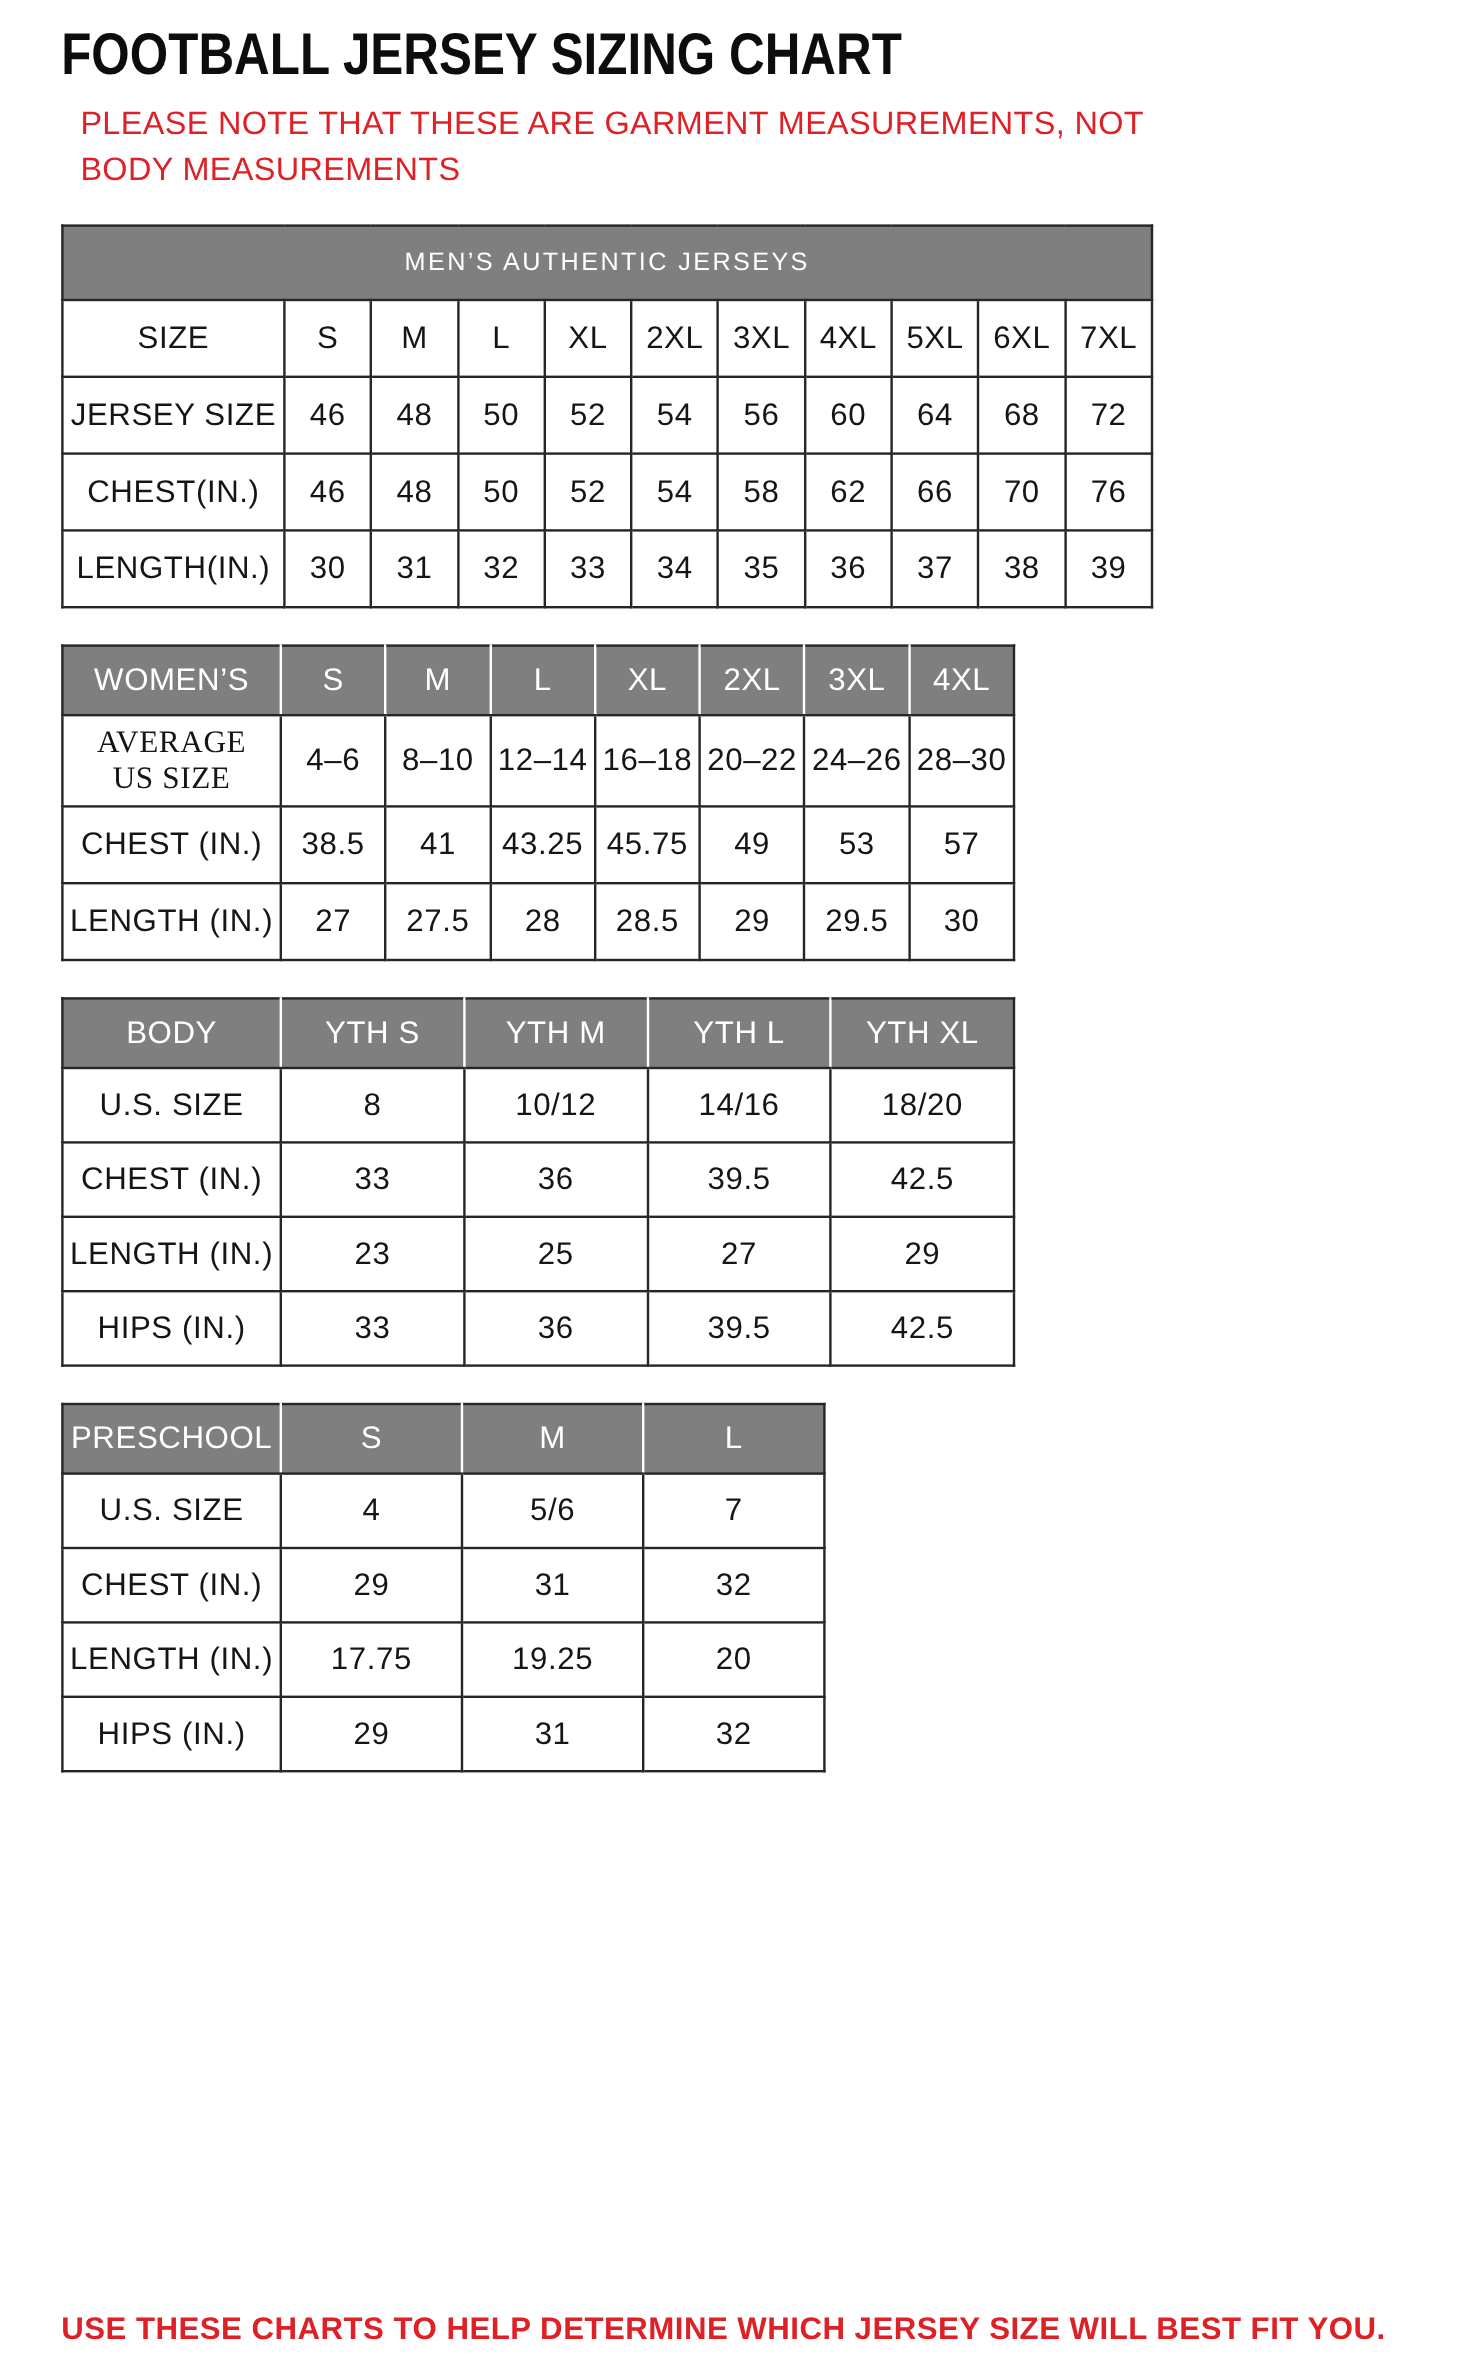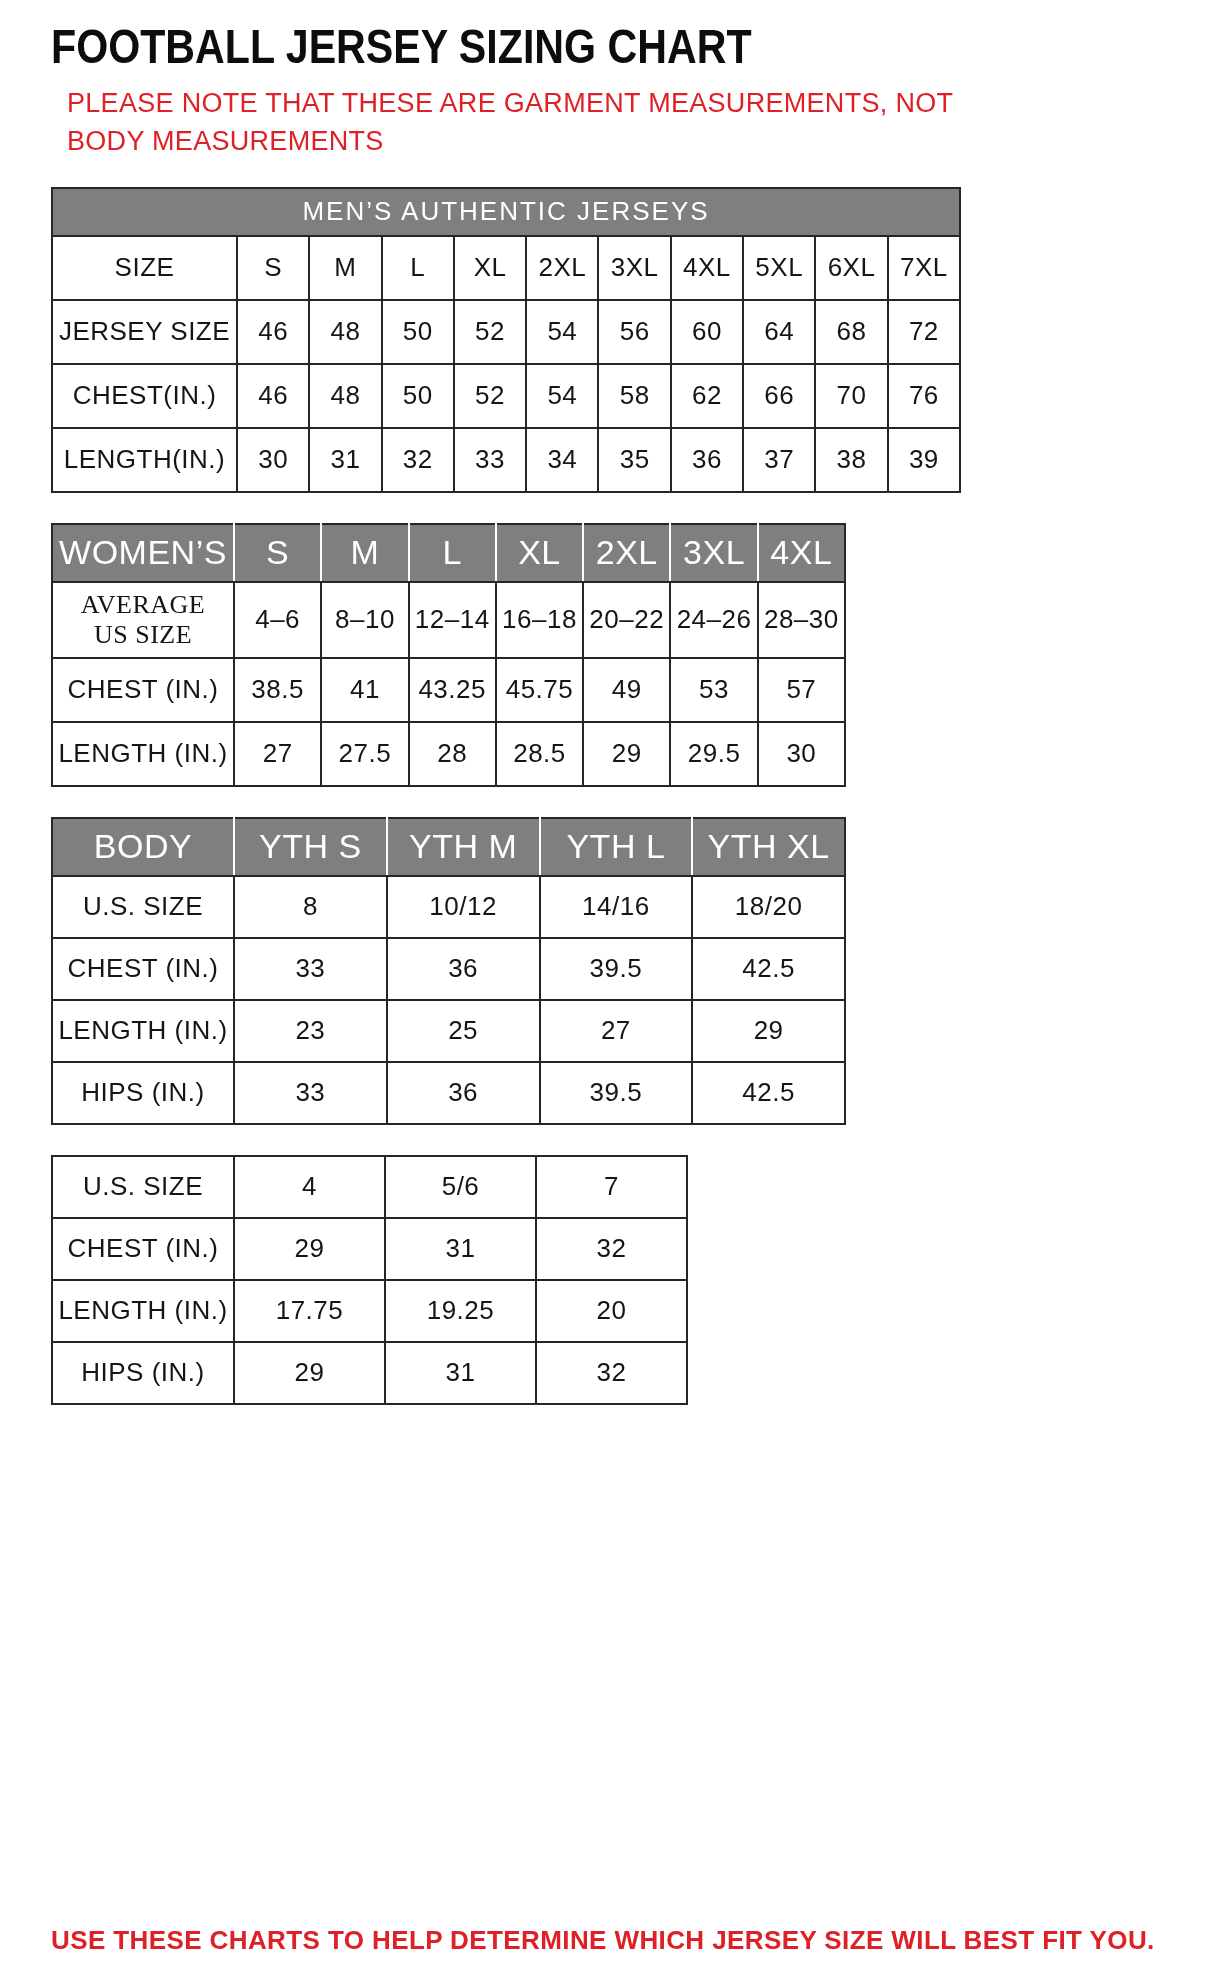--- a/index.html
+++ b/index.html
@@ -59,30 +59,30 @@
     font-size:26px;
     height:64px;
     letter-spacing:0.5px;
     color:#151515;
     background:#ffffff;
   }
   th.band{
     background:var(--gray);
     color:var(--hdrtext);
     font-weight:400;
-    font-size:26px;
+    font-size:21px;
     letter-spacing:2px;
-    height:48px;
+    height:62px;
     border:2px solid var(--border);
   }
   th.gray{
     background:var(--gray);
     color:var(--hdrtext);
     font-weight:400;
-    font-size:34px;
+    font-size:26px;
     height:58px;
     letter-spacing:0.5px;
     border:2px solid #ffffff;
     border-top-color:var(--border);
     border-bottom-color:var(--border);
   }
   th.gray:first-child{border-left-color:var(--border);}
   th.gray:last-child{border-right-color:var(--border);}
 
   .tbl-mens{width:910px;}
@@ -291,20 +291,26 @@
     </table>
   <table class="tbl tbl-preschool">
       <colgroup>
         <col>
         <col>
         <col>
         <col>
       </colgroup>
       <tbody>
         <tr>
+          <th class="gray">PRESCHOOL</th>
+          <th class="gray">S</th>
+          <th class="gray">M</th>
+          <th class="gray">L</th>
+        </tr>
+        <tr>
           <td class="rowlabel">U.S. SIZE</td>
           <td class="cell">4</td>
           <td class="cell">5/6</td>
           <td class="cell">7</td>
         </tr>
         <tr>
           <td class="rowlabel">CHEST (IN.)</td>
           <td class="cell">29</td>
           <td class="cell">31</td>
           <td class="cell">32</td>

